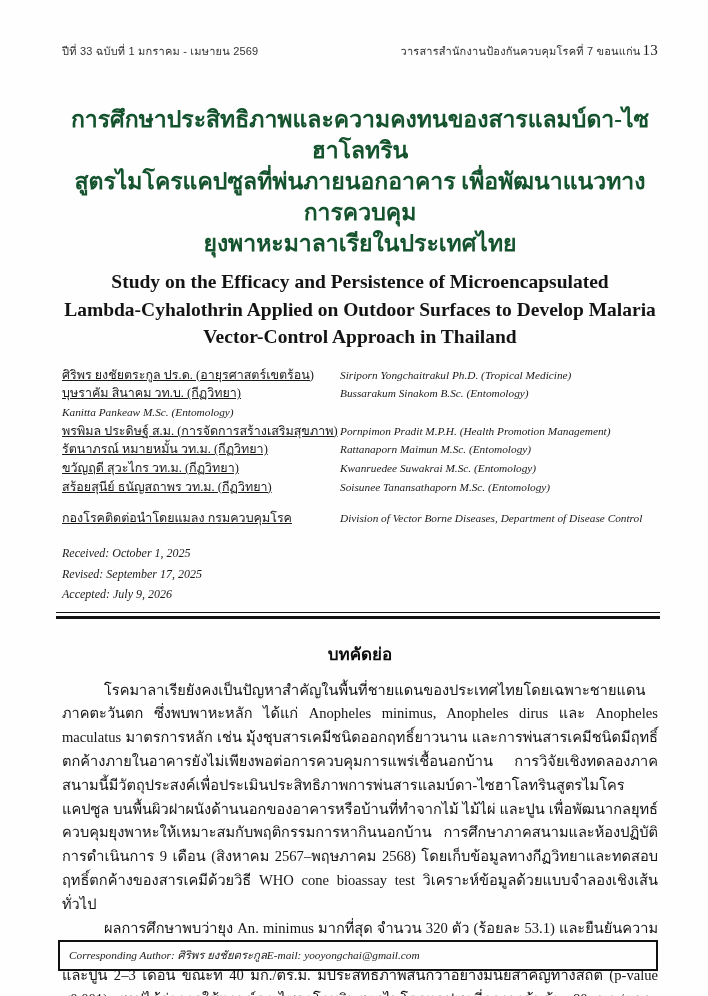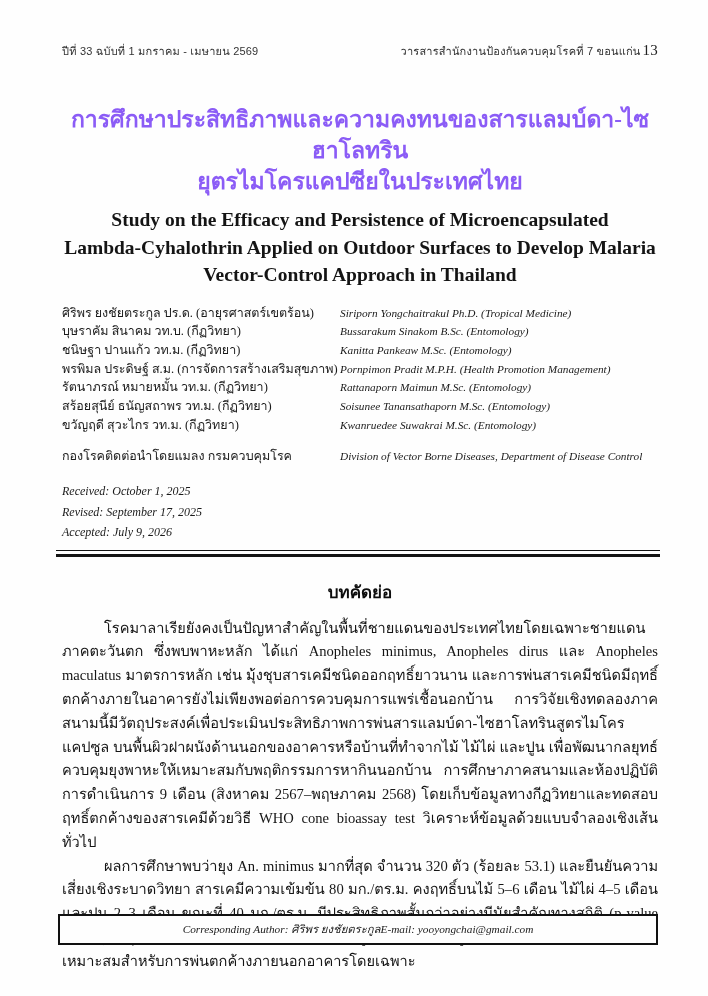--- a/index.html
+++ b/index.html
@@ -34,21 +34,21 @@
     font-size: 15px;
     color: #222;
   }
   
   .title-th {
     margin: 44px 0 0 0;
     text-align: center;
     font-weight: bold;
     font-size: 23px;
     line-height: 31px;
-    color: #8b5cf6;
+    color: #14532d;
   }
   .title-en {
     margin: 9px 0 0 0;
     text-align: center;
     font-weight: bold;
     font-size: 19.5px;
     line-height: 27.5px;
     color: #141414;
   }
   .title-line { display: block; }
@@ -56,20 +56,21 @@
   .authors { margin-top: 15px; }
   .author-row {
     display: flex;
     justify-content: space-between;
     line-height: 18.7px;
   }
   .author-th {
     font-size: 12.5px;
     color: #1a1a1a;
     white-space: nowrap;
+    text-decoration: underline;
   }
   .author-en {
     font-size: 11.3px;
     font-style: italic;
     color: #1a1a1a;
     width: 318px;
     white-space: nowrap;
   }
   .affiliation-row { margin-top: 13px; }
   
@@ -104,26 +105,26 @@
     text-indent: 42px;
     font-size: 14.6px;
     line-height: 23.8px;
     color: #141414;
   }
   
   .footer-box {
     position: absolute;
     left: 58px;
     right: 50px;
-    top: 914px;
+    top: 940px;
     box-sizing: border-box;
     border: 2px solid #111;
     padding: 4px 9px 5px 9px;
     display: flex;
-    justify-content: center;
+    justify-content: flex-start;
     align-items: baseline;
     font-size: 11.3px;
     font-style: italic;
     color: #1a1a1a;
     background: #fefefe;
   }
 </style>
 </head>
 <body>
 
@@ -132,57 +133,57 @@
   <div class="running-head">
     <span>ปีที่ 33 ฉบับที่ 1 มกราคม - เมษายน 2569</span>
     <span class="rh-right">
       <span>วารสารสำนักงานป้องกันควบคุมโรคที่ 7 ขอนแก่น</span>
       <span class="page-no">13</span>
     </span>
   </div>
 
   <h1 class="title-th">
     <span class="title-line">การศึกษาประสิทธิภาพและความคงทนของสารแลมบ์ดา-ไซฮาโลทริน</span>
-    <span class="title-line">ยุตรไมโครแคปซียในประเทศไทย</span>
+    <span class="title-line">สูตรไมโครแคปซูลที่พ่นภายนอกอาคาร เพื่อพัฒนาแนวทางการควบคุม</span>
+    <span class="title-line">ยุงพาหะมาลาเรียในประเทศไทย</span>
   </h1>
 
   <h2 class="title-en">
     <span class="title-line">Study on the Efficacy and Persistence of Microencapsulated</span>
     <span class="title-line">Lambda-Cyhalothrin Applied on Outdoor Surfaces to Develop Malaria</span>
     <span class="title-line">Vector-Control Approach in Thailand</span>
   </h2>
 
   <div class="authors">
     <div class="author-row">
       <span class="author-th">ศิริพร ยงชัยตระกูล ปร.ด. (อายุรศาสตร์เขตร้อน)</span>
       <span class="author-en">Siriporn Yongchaitrakul Ph.D. (Tropical Medicine)</span>
     </div>
     <div class="author-row">
       <span class="author-th">บุษราคัม สินาคม วท.บ. (กีฏวิทยา)</span>
       <span class="author-en">Bussarakum Sinakom B.Sc. (Entomology)</span>
     </div>
     <div class="author-row">
-      <span class="author-th">ชนิษฐา ปานแก้ว วท.ม. (กีฏวิทยา)</span>
       <span class="author-en">Kanitta Pankeaw M.Sc. (Entomology)</span>
     </div>
     <div class="author-row">
       <span class="author-th">พรพิมล ประดิษฐ์ ส.ม. (การจัดการสร้างเสริมสุขภาพ)</span>
       <span class="author-en">Pornpimon Pradit M.P.H. (Health Promotion Management)</span>
     </div>
     <div class="author-row">
       <span class="author-th">รัตนาภรณ์ หมายหมั้น วท.ม. (กีฏวิทยา)</span>
       <span class="author-en">Rattanaporn Maimun M.Sc. (Entomology)</span>
     </div>
     <div class="author-row">
+      <span class="author-th">ขวัญฤดี สุวะไกร วท.ม. (กีฏวิทยา)</span>
+      <span class="author-en">Kwanruedee Suwakrai M.Sc. (Entomology)</span>
+    </div>
+    <div class="author-row">
       <span class="author-th">สร้อยสุนีย์ ธนัญสถาพร วท.ม. (กีฏวิทยา)</span>
       <span class="author-en">Soisunee Tanansathaporn M.Sc. (Entomology)</span>
-    </div>
-    <div class="author-row">
-      <span class="author-th">ขวัญฤดี สุวะไกร วท.ม. (กีฏวิทยา)</span>
-      <span class="author-en">Kwanruedee Suwakrai M.Sc. (Entomology)</span>
     </div>
 
     <div class="author-row affiliation-row">
       <span class="author-th">กองโรคติดต่อนำโดยแมลง กรมควบคุมโรค</span>
       <span class="author-en">Division of Vector Borne Diseases, Department of Disease Control</span>
     </div>
   </div>
 
   <div class="dates">
     <div class="date-line">Received: October 1, 2025</div>

